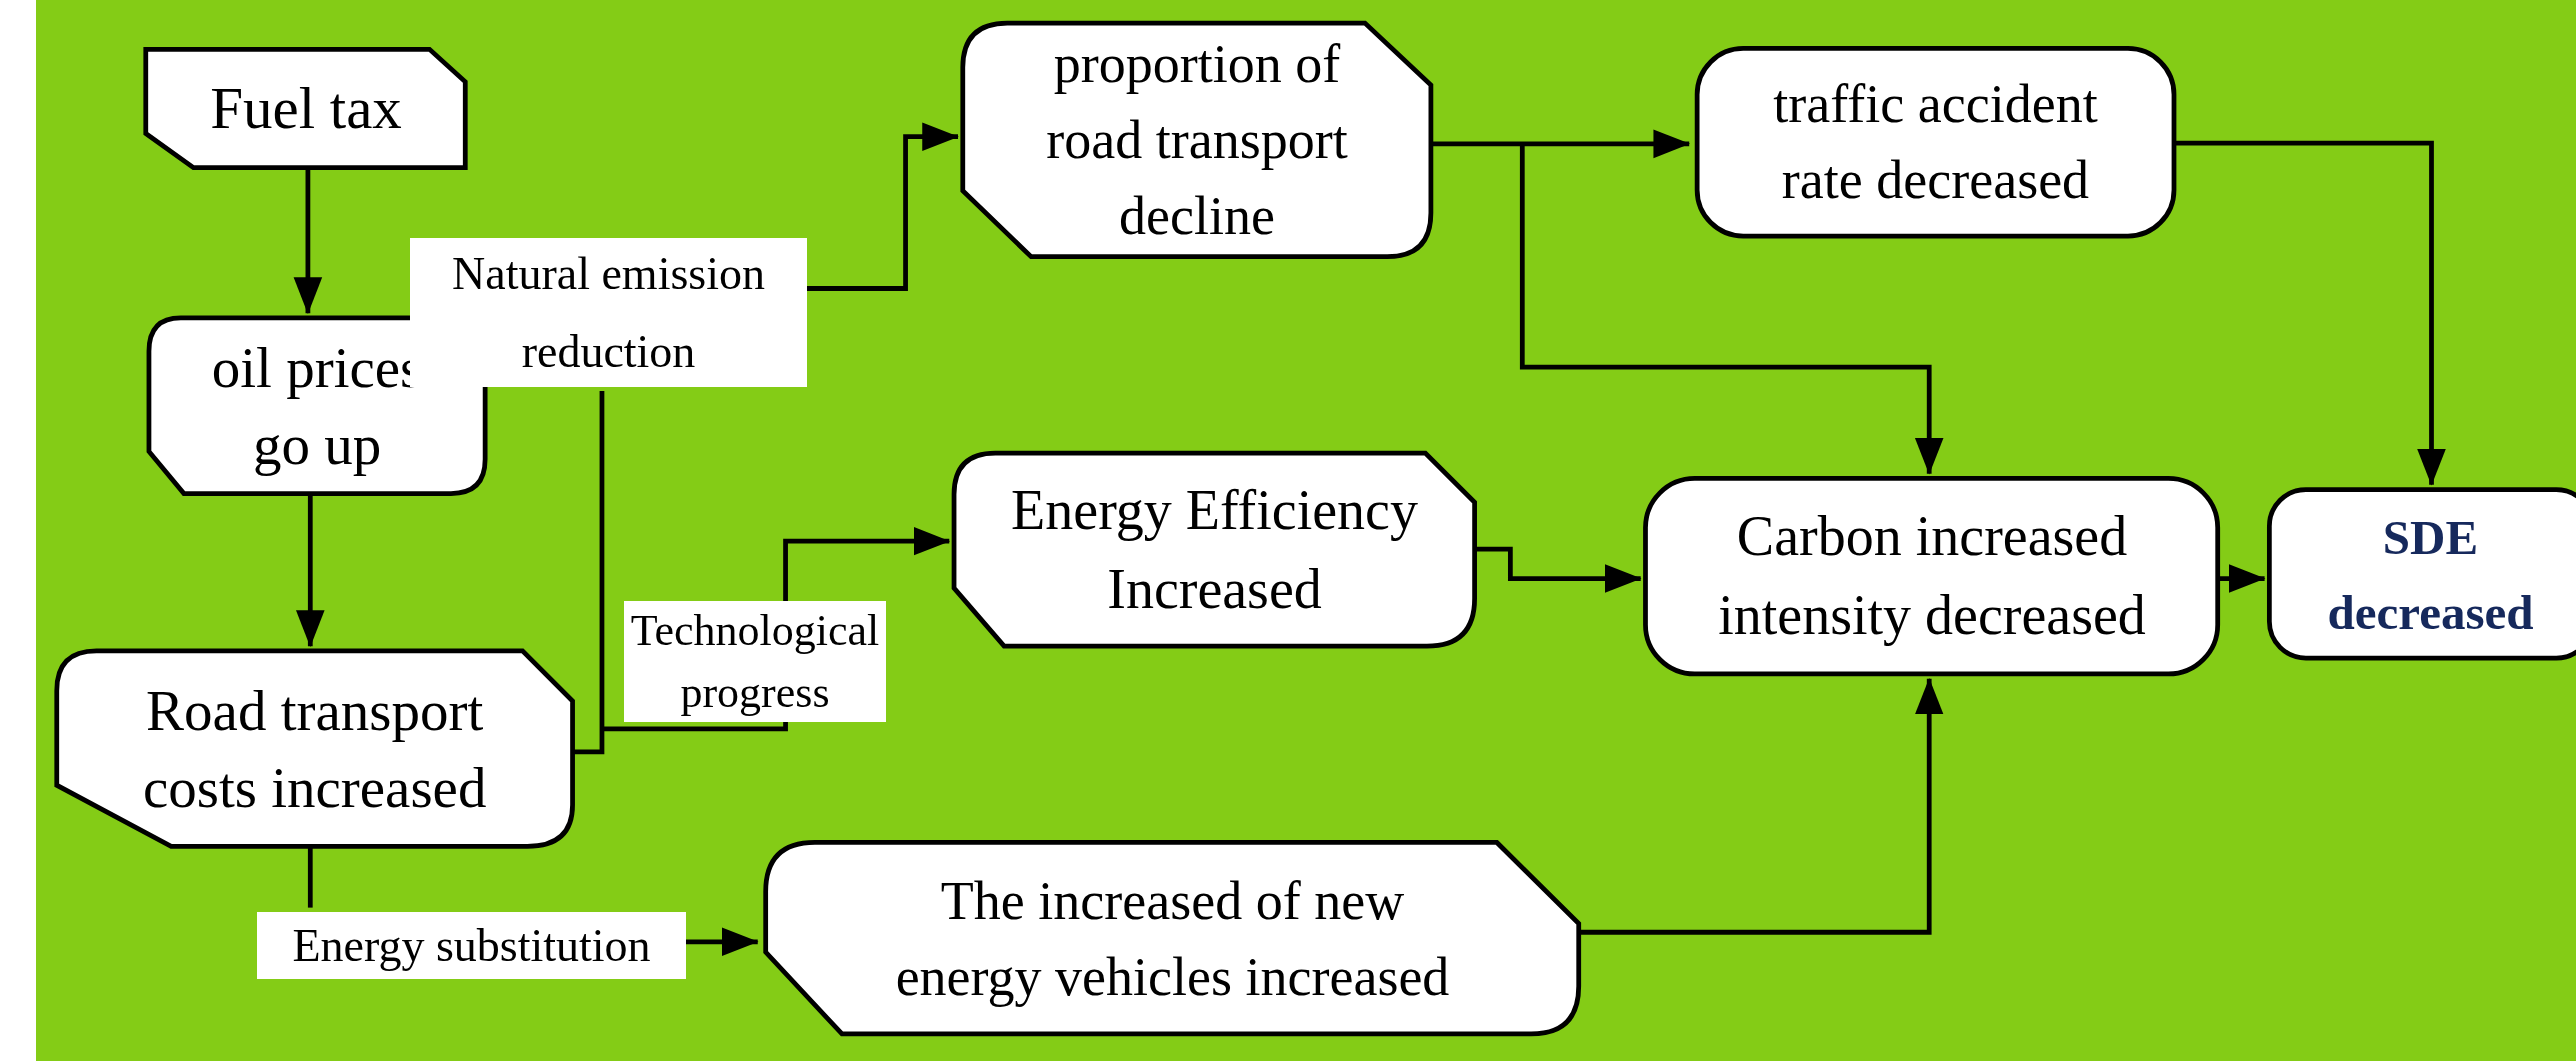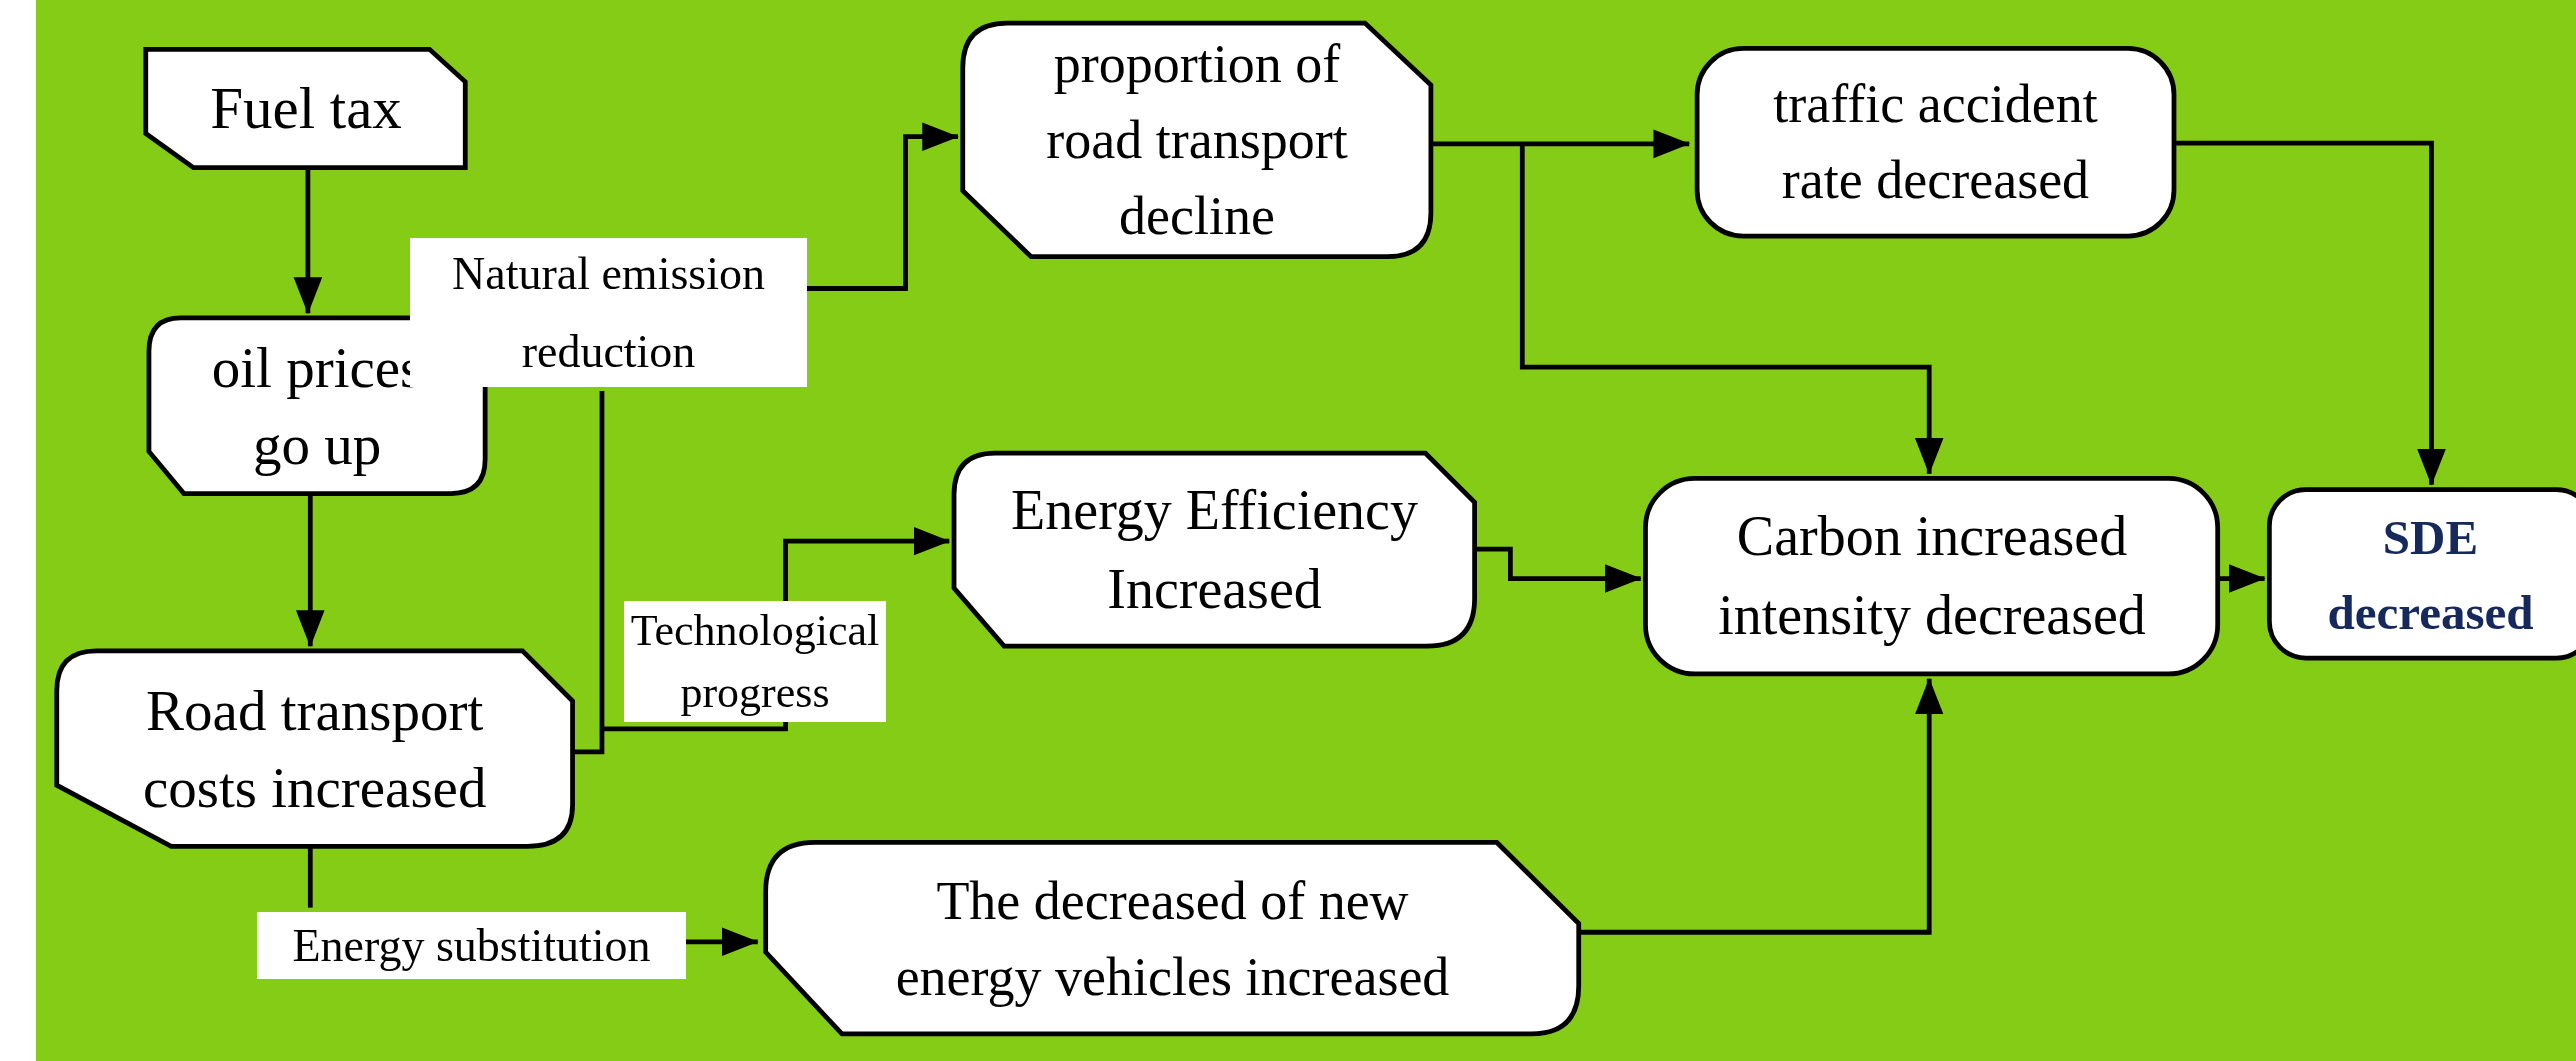--- a/index.html
+++ b/index.html
@@ -100,21 +100,21 @@
     <div>road transport</div>
     <div>decline</div>
   </div>
 
   <div class="node f70" style="left:918px;top:453px;width:521px;height:193px;">
     <div>Energy Efficiency</div>
     <div>Increased</div>
   </div>
 
   <div class="node f68" style="left:730px;top:843px;width:813px;height:192px;">
-    <div>The decreased of new</div>
+    <div>The increased of new</div>
     <div>energy vehicles increased</div>
   </div>
 
   <div class="node f68" style="left:1661px;top:48px;width:477px;height:188px;text-align:center;">
     <div>traffic accident</div>
     <div>rate decreased</div>
   </div>
 
   <div class="node f70" style="left:1610px;top:478px;width:572px;height:196px;">
     <div>Carbon increased</div>

